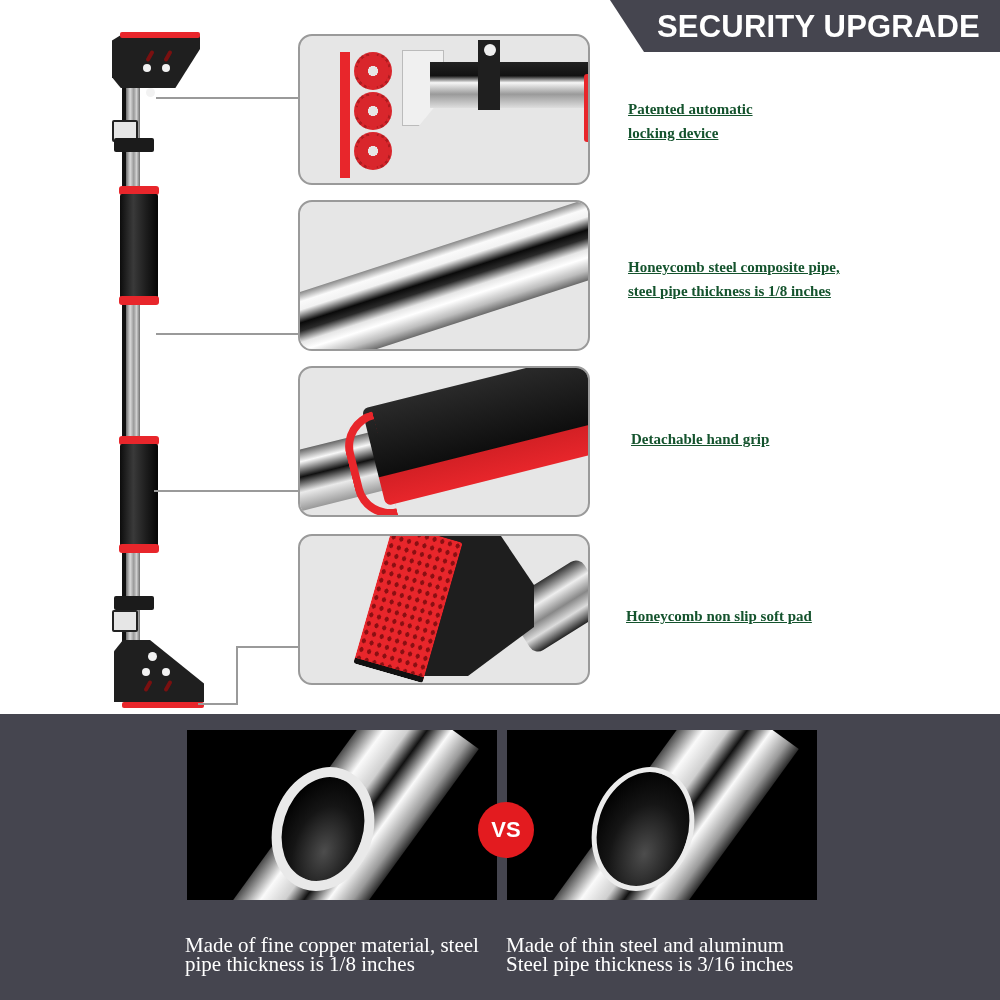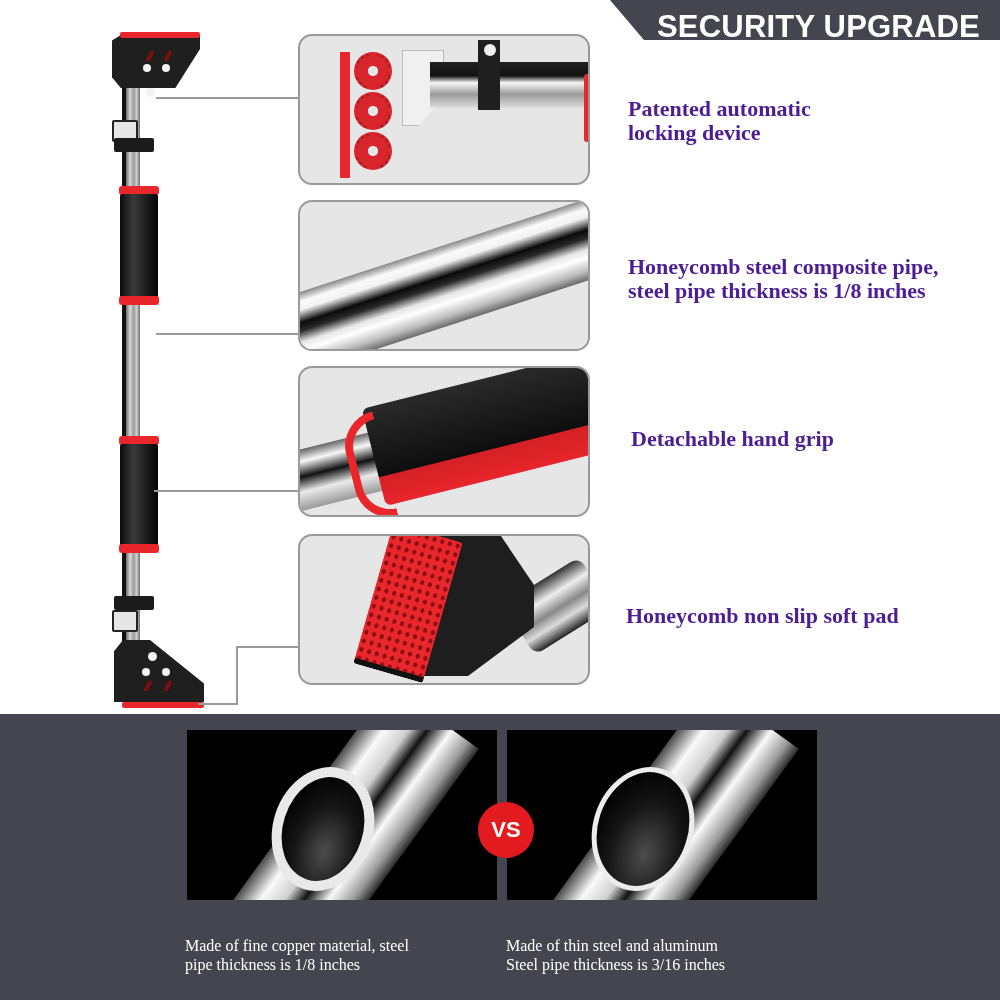--- a/index.html
+++ b/index.html
@@ -1,19 +1,19 @@
 <!DOCTYPE html>
 <html><head>
 <meta charset="utf-8">
 <style>
   html, body { margin:0; padding:0; }
   body { width:1000px; height:1000px; position:relative; overflow:hidden; background:#ffffff; font-family:"Liberation Sans", sans-serif; }
 
   
-  .banner { position:absolute; left:610px; top:0; width:390px; height:40px; background:#45454f;
+  .banner { position:absolute; left:610px; top:0; width:390px; height:52px; background:#45454f;
             clip-path:polygon(0 0,100% 0,100% 100%,34px 100%); }
   .banner-text { position:absolute; right:20px; top:9px; color:#fff; font-family:"Liberation Sans", sans-serif;
                  font-weight:bold; font-size:31px; letter-spacing:0.2px; }
 
   
   .bar-area { position:absolute; left:100px; top:28px; width:120px; height:685px; }
   .pipe { position:absolute; left:26px; width:14px; background:linear-gradient(90deg,#6d6d6d 0%,#d8d8d8 30%,#9a9a9a 55%,#cfcfcf 75%,#707070 100%); }
   .pipe-inner { position:absolute; left:22px; width:5px; background:#111; }
   .grip { position:absolute; left:20px; width:38px; background:linear-gradient(90deg,#0c0c0c 0%,#3a3a3a 35%,#1c1c1c 70%,#050505 100%); border-radius:2px; }
   .ring { position:absolute; left:19px; width:40px; height:9px; background:#e8262b; border-radius:3px; }
@@ -62,42 +62,42 @@
   
   .p4 .pad { position:absolute; left:72px; top:-6px; width:72px; height:140px; transform:rotate(16deg); border-radius:3px;
              background-color:#e8262b;
              background-image:radial-gradient(ellipse 2px 3px at 50% 50%,#8a0f12 90%,transparent 100%);
              background-size:8px 9px; border-bottom:6px solid #111; }
   .p4 .plate { position:absolute; left:124px; top:0px; width:110px; height:140px; background:#1e1e1e; clip-path:polygon(12% 0,70% 0,100% 35%,100% 65%,40% 100%,0 100%); }
   .p4 .joint { position:absolute; left:212px; top:40px; width:90px; height:60px; transform:rotate(-32deg);
                background:linear-gradient(180deg,#333 0%,#eee 30%,#888 55%,#dcdcdc 75%,#222 100%); border-radius:10px; }
 
   
-  .caption { position:absolute; color:#4c1d95; font-family:"Liberation Serif", serif; font-weight:bold; font-size:22px; line-height:24px; }
+  .caption { position:absolute; color:#14532d; font-family:"Liberation Serif", serif; font-weight:bold; font-size:15px; line-height:24px;text-decoration:underline; }
   .c1 { left:628px; top:97px; }
   .c2 { left:628px; top:255px; }
   .c3 { left:631px; top:427px; }
   .c4 { left:626px; top:604px; }
 
   
   .compare { position:absolute; left:0; top:714px; width:1000px; height:286px; background:#45454f; }
   .tile { position:absolute; top:16px; width:310px; height:170px; background:#000; overflow:hidden; }
   .t1 { left:187px; }
   .t2 { left:507px; }
   .tube-body { position:absolute; left:110px; top:-40px; width:110px; height:280px; transform:rotate(36deg);
                background:linear-gradient(90deg,#4a4a4a 0%,#fafafa 20%,#cfcfcf 38%,#111 52%,#fafafa 70%,#9a9a9a 88%,#2a2a2a 100%); }
   .tube-mouth { position:absolute; border-radius:50%; background:radial-gradient(ellipse at 60% 70%,#4d4d4d 0%,#151515 45%,#000 80%);
                 box-sizing:border-box; transform:rotate(18deg); }
   .t1 .tube-mouth { left:86px; top:36px; width:100px; height:126px; border:10px solid #e9e9e9; }
   .t2 .tube-mouth { left:86px; top:36px; width:100px; height:126px; border:5px solid #ececec; }
   .vs-badge { position:absolute; left:478px; top:88px; width:56px; height:56px; border-radius:50%; background:#e31b1f; color:#fff;
               font-family:"Liberation Sans", sans-serif; font-weight:bold; font-size:22px; display:flex; align-items:center; justify-content:center; }
 
   .cmp-title { position:absolute; top:194px; color:#fff; font-family:"Liberation Sans", sans-serif; font-weight:bold; font-size:21px; }
-  .cmp-desc { position:absolute; top:222px; color:#fff; font-family:"Liberation Serif", serif; font-size:16px; line-height:19px; }
+  .cmp-desc { position:absolute; top:222px; color:#fff; font-family:"Liberation Serif", serif; font-size:21px; line-height:19px; }
   .left-col { left:185px; }
   .right-col { left:506px; }
 </style>
 </head>
 <body>
 
 <div class="banner">
   <span class="banner-text">SECURITY UPGRADE</span>
 </div>
 

